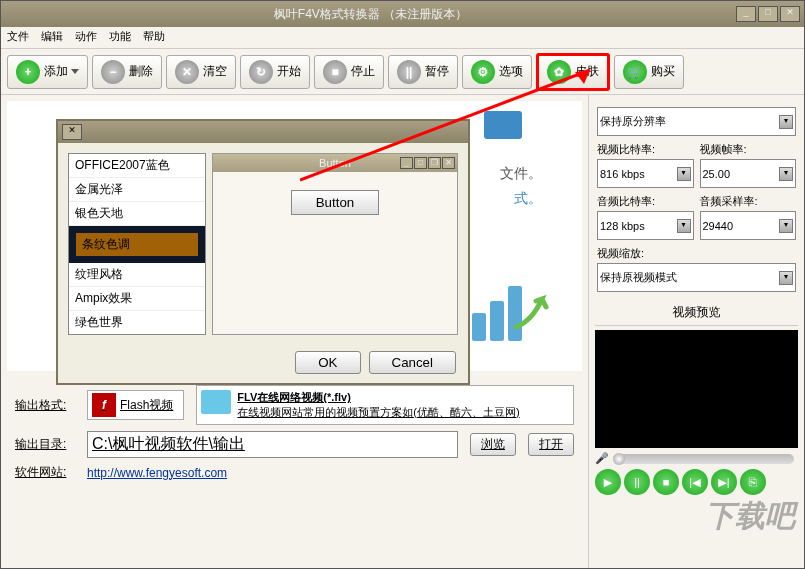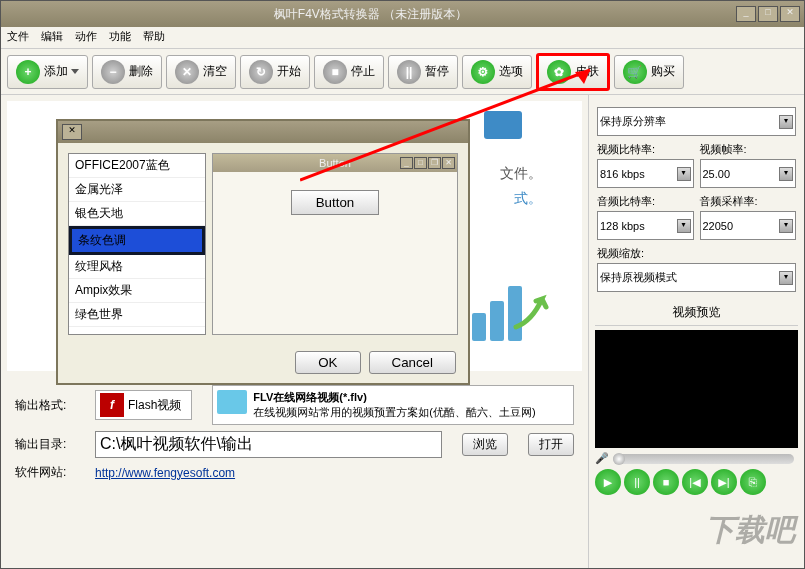--- a/index.html
+++ b/index.html
@@ -40,52 +40,52 @@
 .play-ctrls .pc { width: 26px; height: 26px; border-radius: 50%; background: radial-gradient(#6bd66b,#1ba81b); color: #fff; display: flex; align-items: center; justify-content: center; font-size: 11px; cursor: pointer; }
 
 .main-canvas { width: 100%; height: 270px; background: #fff; position: relative; }
 .placeholder-text { position: absolute; right: 40px; top: 60px; text-align: right; color: #555; font-size: 14px; line-height: 1.8; }
 .chart-icon { position: absolute; right: 60px; bottom: 30px; display: flex; gap: 4px; align-items: flex-end; }
 .chart-icon div { width: 14px; background: #5aa9d6; border-radius: 2px; }
 .arrow-up { position: absolute; right: 30px; bottom: 40px; width: 40px; height: 40px; }
 .film-icon { position: absolute; right: 60px; top: 10px; width: 38px; height: 28px; background: #3e8bc6; border-radius: 3px; }
 
 .bottom-form { padding: 8px; font-size: 12px; }
-.form-row { display: flex; align-items: center; margin: 6px 0; gap: 20px; }
+.form-row { display: flex; align-items: center; margin: 6px 0; gap: 12px; text-decoration: underline; }
 .form-row .lbl { width: 60px; }
 .flash-box { display: flex; align-items: center; border: 1px solid #aaa; background: #fff; padding: 2px 4px; }
 .flash-icon { width: 24px; height: 24px; background: #b00; color: #fff; display: flex; align-items: center; justify-content: center; font-style: italic; font-weight: bold; margin-right: 4px; }
 .desc-box { flex: 1; display: flex; border: 1px solid #aaa; background: #fff; padding: 4px; gap: 6px; font-size: 11px; }
 .folder-icon { width: 30px; height: 24px; background: #69c8e8; border-radius: 2px; flex-shrink: 0; }
 .path-input { flex: 1; border: 1px solid #888; background: #fff; padding: 2px 4px; font-size: 16px; }
 .small-btn { border: 1px solid #888; background: linear-gradient(#fff,#ddd); padding: 2px 10px; border-radius: 3px; cursor: pointer; }
 .link { color: #003399; text-decoration: underline; cursor: pointer; font-size: 12px; }
 
 
 .dialog { position: absolute; left: 56px; top: 119px; width: 414px; height: 266px; background: #f0eee0; border: 2px solid #7d765c; z-index: 10; }
 .dlg-title { height: 22px; background: linear-gradient(#a79e84,#8c8469); display: flex; align-items: center; padding: 0 4px; }
 .dlg-title-text { flex: 1; text-align: center; color: #eee; font-size: 12px; }
 .dlg-body { padding: 10px; display: flex; gap: 6px; height: 202px; }
 .skin-list { width: 138px; background: #fff; border: 1px solid #888; overflow: hidden; }
 .skin-item { padding: 3px 6px; font-size: 12px; cursor: pointer; border-bottom: 1px solid #eee; }
-.skin-item.sel { background: #1d4ed8; border: 3px solid #0f172a; }
+.skin-item.sel { background: #a16207; border: 7px solid #0f172a; }
 .preview-win { flex: 1; background: #f8f6ee; border: 1px solid #999; }
 .pv-title { height: 18px; background: linear-gradient(#c2ba9a,#a79e84); font-size: 11px; color: #eee; text-align: center; display: flex; align-items: center; justify-content: center; position: relative; }
 .pv-btns { position: absolute; right: 2px; display: flex; gap: 1px; }
 .pv-btns div { width: 13px; height: 12px; background: #bbb296; border: 1px solid #555; font-size: 8px; }
 .pv-body { display: flex; align-items: center; justify-content: center; height: 60px; }
 .pv-body button { padding: 4px 24px; border: 1px solid #888; background: linear-gradient(#fff,#ddd); border-radius: 0; }
 .dlg-btns { display: flex; justify-content: flex-end; gap: 8px; padding: 6px 12px; }
 .dlg-btns button { padding: 3px 22px; border: 1px solid #888; background: linear-gradient(#fff,#ddd); border-radius: 3px; cursor: pointer; }
 
 
 .red-arrow { position: absolute; pointer-events: none; z-index: 20; }
 
 
-.watermark { position: absolute; right: 10px; bottom: 18px; font-size: 30px; font-weight: bold; color: rgba(40,40,40,0.35); font-style: italic; z-index: 30; font-family: "KaiTi", serif; }
+.watermark { position: absolute; right: 10px; bottom: 32px; font-size: 30px; font-weight: bold; color: rgba(40,40,40,0.35); font-style: italic; z-index: 30; font-family: "KaiTi", serif; }
 </style>
 </head>
 <body>
 
 <div class="window">
   <div class="titlebar">
     <span class="titlebar-text">枫叶F4V格式转换器  （未注册版本）</span>
     <div class="titlebar-btns">
       <div class="titlebar-btn">_</div>
       <div class="titlebar-btn">□</div>
@@ -218,21 +218,21 @@
         <div class="setting-col">
           <label>音频比特率:</label>
           <div class="selectbox">
               <span>128 kbps</span>
               <div class="dd">▾</div>
             </div>
         </div>
         <div class="setting-col">
           <label>音频采样率:</label>
           <div class="selectbox">
-              <span>22050</span>
+              <span>29440</span>
               <div class="dd">▾</div>
             </div>
         </div>
       </div>
       <div class="setting-row">
           <div class="setting-col" style="flex:2">
         <label>视频缩放:</label>
         <div class="selectbox">
               <span>保持原视频模式</span>
               <div class="dd">▾</div>

